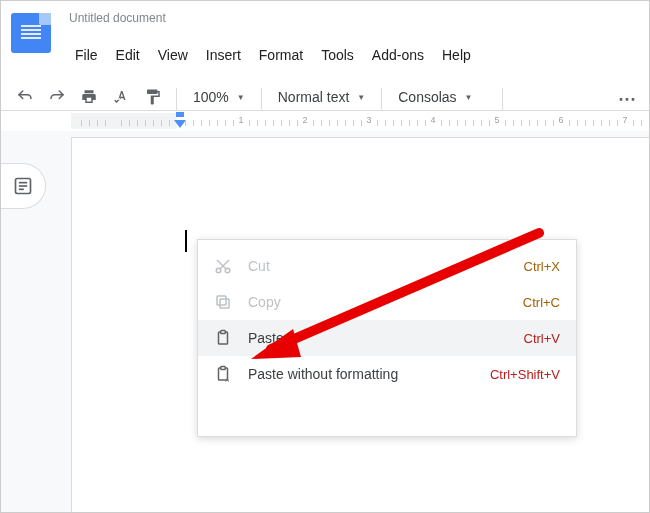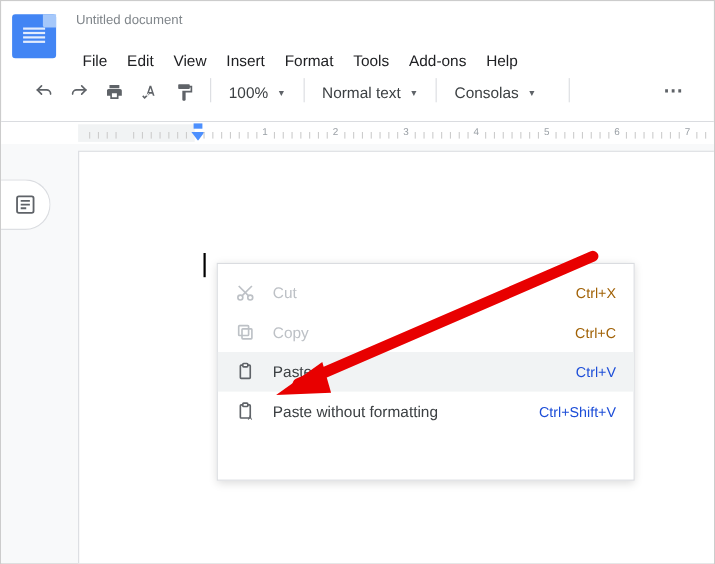--- a/index.html
+++ b/index.html
@@ -67,25 +67,25 @@
     padding: 4px 8px;
     font-size: 14px;
     color: #202124;
     border-radius: 3px;
     cursor: pointer;
   }
 
   
   .toolbar {
     display: flex;
-    align-items: flex-start;
+    align-items: flex-end;
     height: 40px;
     margin-top: 4px;
     border-bottom: 1px solid #dadce0;
-    padding: 0 26px;
+    padding: 0 11px;
     gap: 6px;
   }
   .tb-btn {
     width: 26px;
     height: 26px;
     display: flex;
     align-items: center;
     justify-content: center;
     color: #5f6368;
     cursor: pointer;
@@ -241,21 +241,21 @@
     height: 18px;
     margin-right: 16px;
     display: flex;
     align-items: center;
     justify-content: center;
     flex-shrink: 0;
   }
   .cm-icon svg { display: block; }
   .cm-label { flex: 1; }
   .cm-shortcut {
-    color: #1d4ed8;
+    color: #b91c1c;
     font-size: 13px;
   }
   .cm-item.disabled .cm-shortcut { color: #a16207; }
 
   
   .arrow-annotation {
     position: absolute;
     left: 0; top: 0;
     width: 650px;
     height: 513px;

